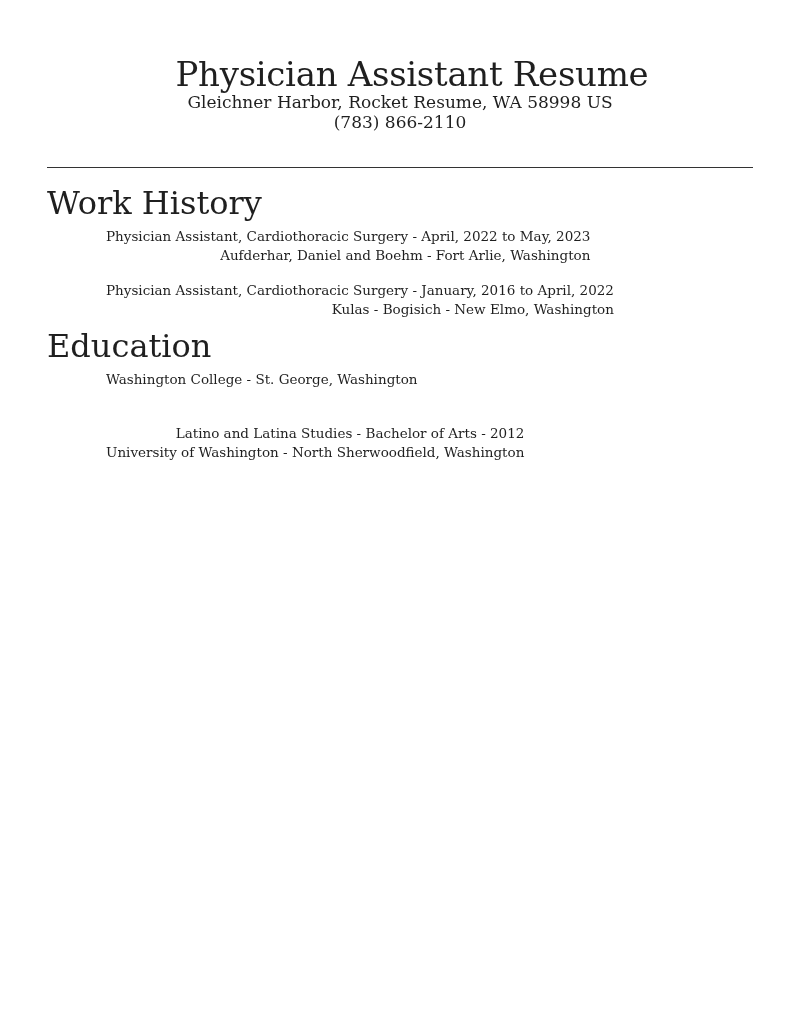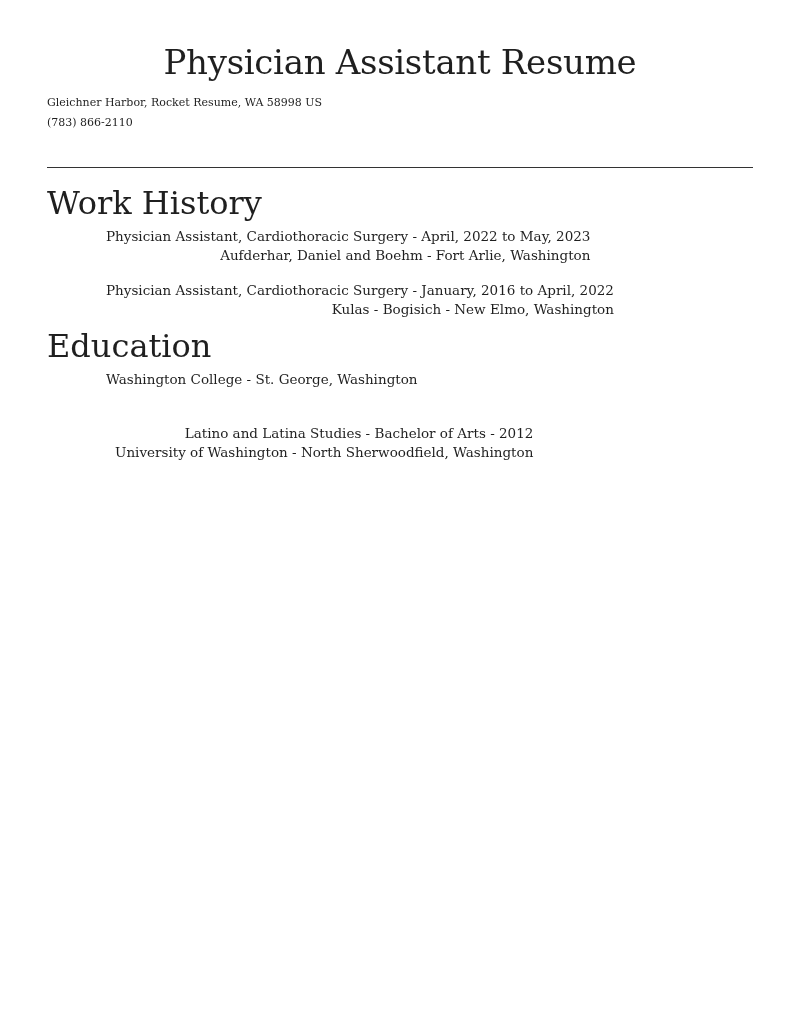--- a/index.html
+++ b/index.html
@@ -1,19 +1,19 @@
 <!DOCTYPE html>
 <html><head>
 <meta charset="utf-8">
 <style>
   html, body { margin: 0; padding: 0; background: #ffffff; }
   body { width: 800px; height: 1035px; position: relative; font-family: "DejaVu Serif", "Liberation Serif", serif; color: #1f1f1f; }
   .page { position: absolute; left: 47px; top: 0; width: 706px; }
-  .title { text-align: center; font-size: 34px; font-weight: normal; margin: 0; position: absolute; top: 40px; left: 0; width: 706px; line-height: 44px; letter-spacing: -0.3px; }
-  .contact { position: absolute; top: 93px; left: 0; width: 706px; font-size: 11px; line-height: 19.5px; }
+  .title { text-align: center; font-size: 34px; font-weight: normal; margin: 12px; position: absolute; top: 40px; left: 0; width: 706px; line-height: 44px; letter-spacing: -0.3px; }
+  .contact { position: absolute; top: 93px; left: 0; width: 706px; text-align: center; font-size: 17px; line-height: 19.5px; }
   .rule { position: absolute; top: 167px; left: 0; width: 706px; height: 0; border-top: 1.5px solid #333; }
   .section-heading { position: absolute; left: 0; font-size: 32px; font-weight: normal; margin: 0; line-height: 30px; }
   .entry { position: absolute; left: 59px; font-size: 13.5px; line-height: 19px; text-align: right; }
   .entry div { white-space: nowrap; }
 </style>
 </head>
 <body>
 
 <div class="page">
   <h1 class="title">Physician Assistant Resume</h1>
@@ -30,17 +30,17 @@
   </div>
   <div class="entry" style="top:281px;">
     <div>Physician Assistant, Cardiothoracic Surgery - January, 2016 to April, 2022</div>
     <div>Kulas - Bogisich - New Elmo, Washington</div>
   </div>
 
   <h2 class="section-heading" style="top:331px;">Education</h2>
   <div class="entry" style="top:370px;">
     <div>Washington College - St. George, Washington</div>
   </div>
-  <div class="entry" style="top:424px;margin-left:9px;">
+  <div class="entry" style="top:424px;">
     <div>Latino and Latina Studies - Bachelor of Arts - 2012</div>
     <div>University of Washington - North Sherwoodfield, Washington</div>
   </div>
 </div>
 
 </body></html>

